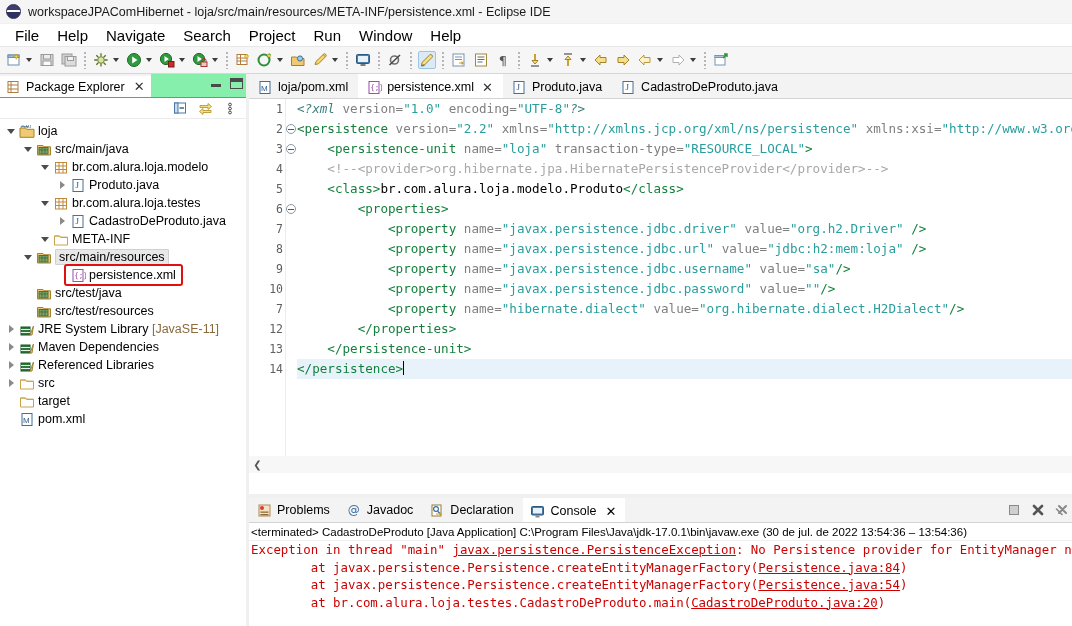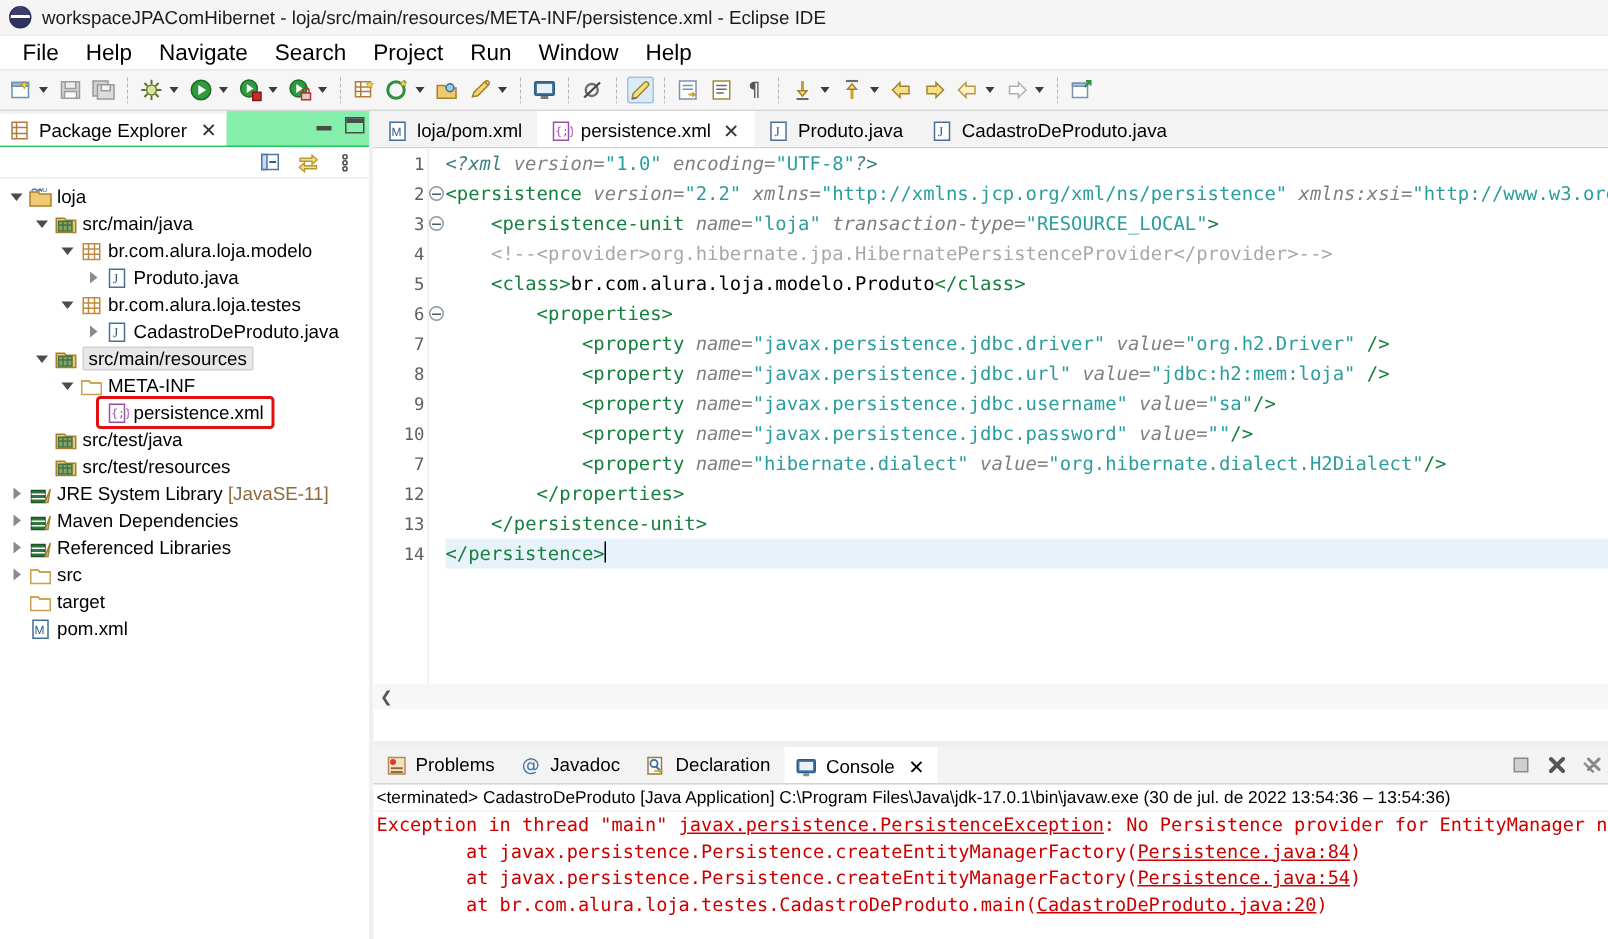--- a/index.html
+++ b/index.html
@@ -193,21 +193,21 @@
   .code-lines {
     position: absolute; left: 48px; top: 0; right: 0; height: 100%;
     font-family: "DejaVu Sans Mono", monospace;
     font-size: 12.6px;
     white-space: pre;
     overflow: hidden;
   }
   .cl { height: 20px; line-height: 20px; }
   .cl.cur { background: #e8f2fb; margin-left: -48px; padding-left: 48px; }
   .tag { color: #15803d; }
-  .attr { color: #7f7f7f; font-style: italic; }
+  .attr { color: #7f7f7f; }
   .val { color: #2a9d9d; }
   .txt { color: #000; }
   .cmt { color: #a8a8a8; }
   .pi { color: #3f7f7f; font-style: italic; }
   .caret {
     display: inline-block; width: 1px; height: 14px;
     background: #000; vertical-align: -2px;
   }
   .ed-hscroll {
     position: absolute; left: 0; bottom: 0; height: 17px; width: 100%;
@@ -609,42 +609,42 @@
           <div class="trow" style="padding-left: 55px;">
             <span class="twist closed"></span>
             <span class="ticon">
               <svg width="16" height="15" viewBox="0 0 16 15">
                 <rect x="3" y="1.5" width="10" height="12" fill="#fff" stroke="#4a6f96"></rect>
                 <text x="5.4" y="10.4" font-size="9" fill="#2f5c88" font-family="serif">J</text>
               </svg>
             </span>
             <span class="tlabel">CadastroDeProduto.java</span>
           </div>
+          <div class="trow" style="padding-left: 38px;">
+            <span class="twist open"></span>
+            <span class="ticon">
+              <svg width="16" height="15" viewBox="0 0 16 15">
+                <path d="M1.5 4 h5 l1 1.3 h7 v7.7 H1.5z" fill="#fff" stroke="#c8a24a"></path>
+                <path d="M1.5 4 h5 l1 1.3 h7" fill="none" stroke="#c8a24a"></path>
+              </svg>
+            </span>
+            <span class="tlabel">META-INF</span>
+          </div>
           <div class="trow" style="padding-left: 21px;">
             <span class="twist open"></span>
             <span class="ticon">
               <svg width="16" height="15" viewBox="0 0 16 15">
                 <path d="M1.5 3.5 h5.5 l1 1.3 h6.5 v8.2 H1.5z" fill="#f0c973" stroke="#a7802c"></path>
                 <rect x="3" y="5.5" width="9" height="6.5" fill="#7ba86a" stroke="#4c7040"></rect>
                 <line x1="3" y1="8" x2="12" y2="8" stroke="#4c7040"></line>
                 <line x1="6" y1="5.5" x2="6" y2="12" stroke="#4c7040"></line>
                 <line x1="9" y1="5.5" x2="9" y2="12" stroke="#4c7040"></line>
               </svg>
             </span>
             <span class="tlabel sel-bg">src/main/resources</span>
-          </div>
-          <div class="trow" style="padding-left: 38px;">
-            <span class="twist open"></span>
-            <span class="ticon">
-              <svg width="16" height="15" viewBox="0 0 16 15">
-                <path d="M1.5 4 h5 l1 1.3 h7 v7.7 H1.5z" fill="#fff" stroke="#c8a24a"></path>
-                <path d="M1.5 4 h5 l1 1.3 h7" fill="none" stroke="#c8a24a"></path>
-              </svg>
-            </span>
-            <span class="tlabel">META-INF</span>
           </div>
           <div class="trow" id="hl-row" style="padding-left: 55px;">
             <span class="twist none"></span>
             <span class="ticon">
               <svg width="16" height="15" viewBox="0 0 16 15">
                 <rect x="3" y="1.5" width="10" height="12" fill="#fff" stroke="#9a4fa8"></rect>
                 <text x="4.2" y="10" font-size="7.5" fill="#9a4fa8" font-family="monospace">{;}</text>
               </svg>
             </span>
             <span class="tlabel">persistence.xml</span>

